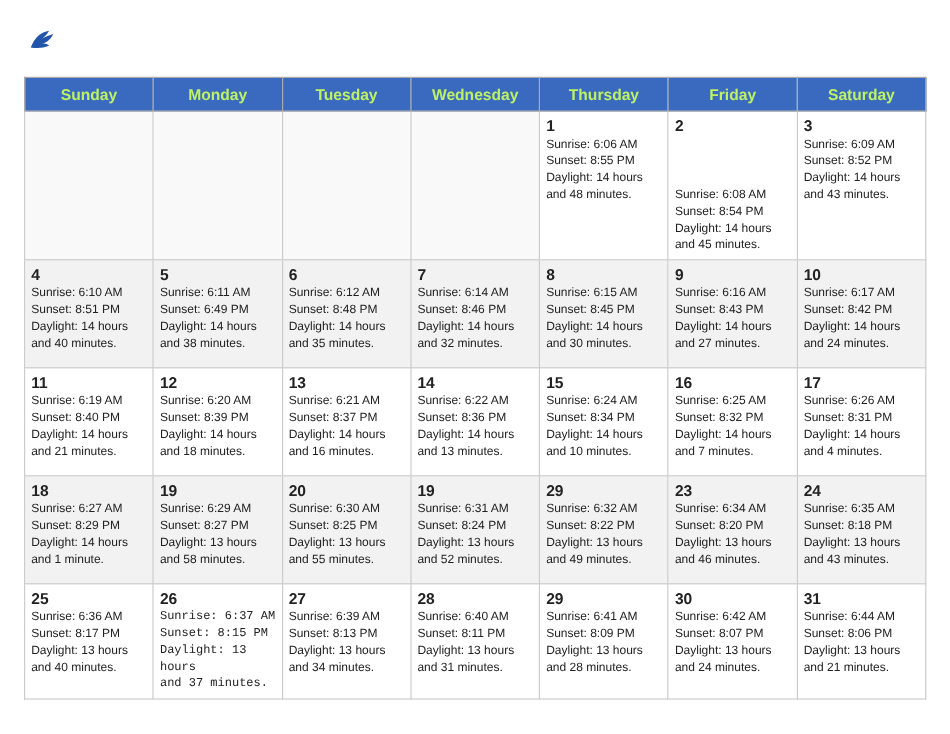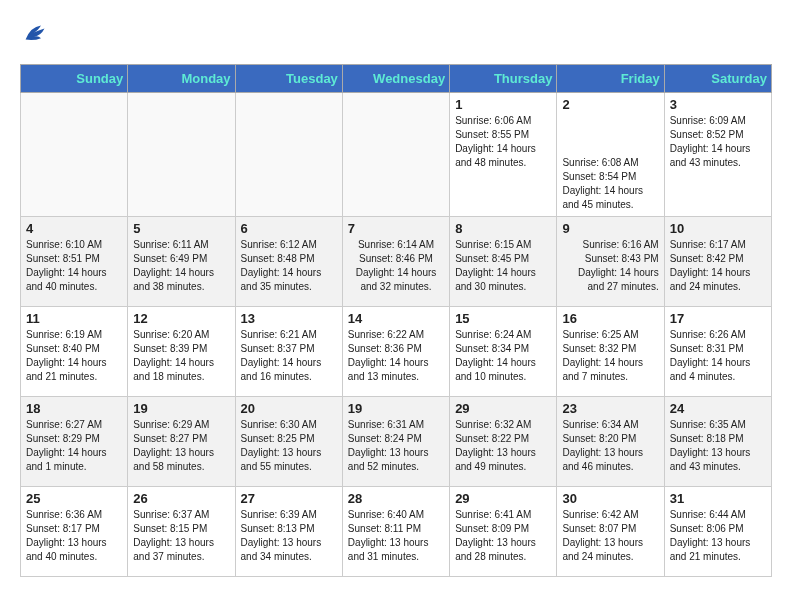--- a/index.html
+++ b/index.html
@@ -47,25 +47,25 @@
       font-size: 16px;
       color: #444;
     }
     table {
       width: 100%;
       border-collapse: collapse;
       table-layout: fixed;
     }
     th {
       background: #3a6abf;
-      color: #5eead4;
+      color: #bef264;
       font-size: 13px;
       font-weight: bold;
       padding: 6px 4px;
-      text-align: right;
+      text-align: center;
       border: 1px solid #aaa;
     }
     td {
       border: 1px solid #ccc;
       vertical-align: top;
       padding: 4px 5px;
       font-size: 11px;
       color: #222;
       height: 90px;
       background: #fff;
@@ -163,35 +163,35 @@
         </td>
         <td class="shaded">
           <div class="day-num">6</div>
           <div class="cell-info" style="white-space: pre-line;">Sunrise: 6:12 AM
 Sunset: 8:48 PM
 Daylight: 14 hours
 and 35 minutes.</div>
         </td>
         <td class="shaded">
           <div class="day-num">7</div>
-          <div class="cell-info" style="white-space: pre-line; text-align: center;">Sunrise: 6:14 AM
+          <div class="cell-info" style="white-space: pre-line;">Sunrise: 6:14 AM
 Sunset: 8:46 PM
 Daylight: 14 hours
 and 32 minutes.</div>
         </td>
         <td class="shaded">
           <div class="day-num">8</div>
           <div class="cell-info" style="white-space: pre-line;">Sunrise: 6:15 AM
 Sunset: 8:45 PM
 Daylight: 14 hours
 and 30 minutes.</div>
         </td>
         <td class="shaded">
           <div class="day-num">9</div>
-          <div class="cell-info" style="white-space: pre-line; text-align: right;">Sunrise: 6:16 AM
+          <div class="cell-info" style="white-space: pre-line;">Sunrise: 6:16 AM
 Sunset: 8:43 PM
 Daylight: 14 hours
 and 27 minutes.</div>
         </td>
         <td class="shaded">
           <div class="day-num">10</div>
           <div class="cell-info" style="white-space: pre-line;">Sunrise: 6:17 AM
 Sunset: 8:42 PM
 Daylight: 14 hours
 and 24 minutes.</div>
@@ -302,21 +302,21 @@
       <tr>
         <td>
           <div class="day-num">25</div>
           <div class="cell-info" style="white-space: pre-line;">Sunrise: 6:36 AM
 Sunset: 8:17 PM
 Daylight: 13 hours
 and 40 minutes.</div>
         </td>
         <td>
           <div class="day-num">26</div>
-          <div class="cell-info" style="white-space: pre-line;">Sunrise: 6:37 AM
+          <div class="cell-info" style="white-space: pre-line; font-family: Liberation Mono, monospace;">Sunrise: 6:37 AM
 Sunset: 8:15 PM
 Daylight: 13 hours
 and 37 minutes.</div>
         </td>
         <td>
           <div class="day-num">27</div>
           <div class="cell-info" style="white-space: pre-line;">Sunrise: 6:39 AM
 Sunset: 8:13 PM
 Daylight: 13 hours
 and 34 minutes.</div>

